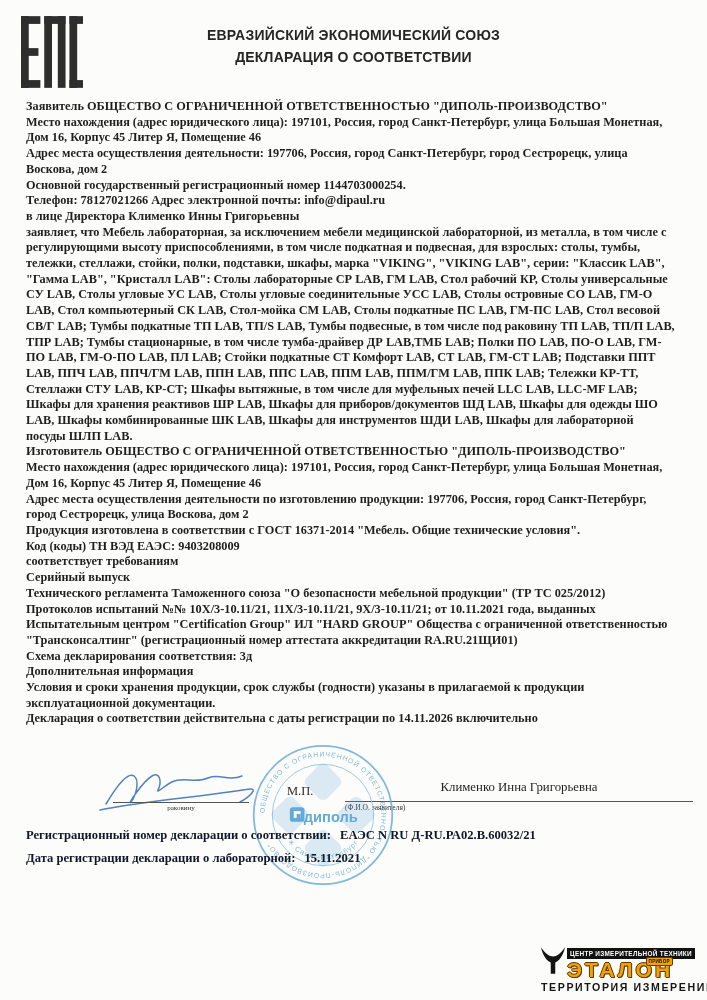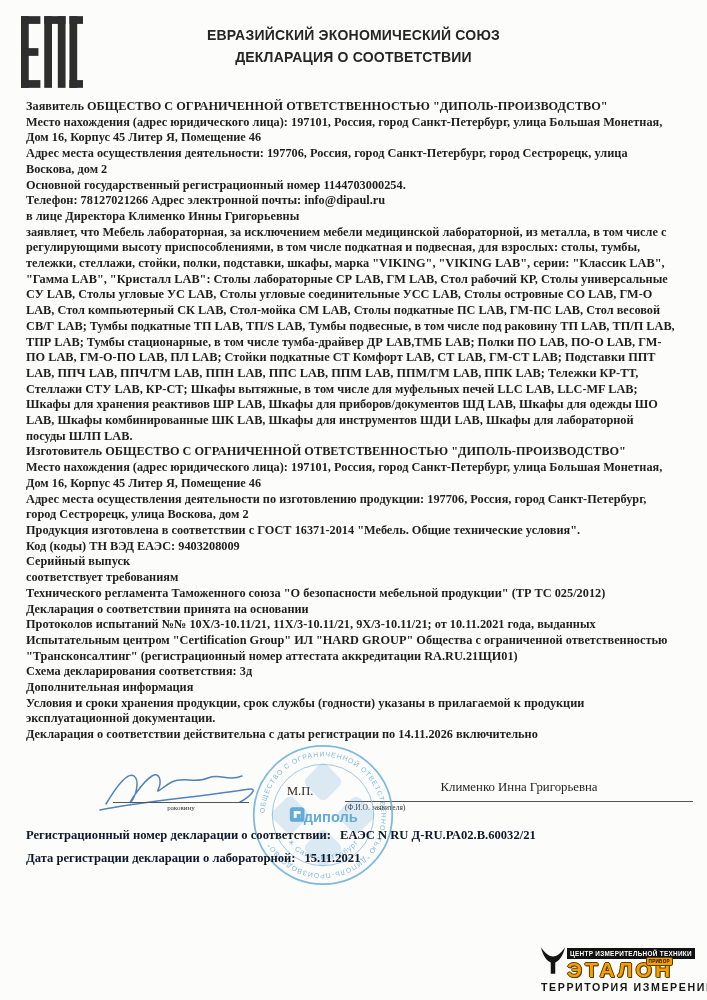--- a/index.html
+++ b/index.html
@@ -105,24 +105,23 @@
       <p>Адрес места осуществления деятельности: 197706, Россия, город Санкт-Петербург, город Сестрорецк, улица Воскова, дом 2</p>
       <p>Основной государственный регистрационный номер 1144703000254.</p>
       <p>Телефон: 78127021266 Адрес электронной почты: info@dipaul.ru</p>
       <p>в лице Директора Клименко Инны Григорьевны</p>
       <p><b>заявляет, что</b> Мебель лабораторная, за исключением мебели медицинской лабораторной, из металла, в том числе с регулирующими высоту приспособлениями, в том числе подкатная и подвесная, для взрослых: столы, тумбы, тележки, стеллажи, стойки, полки, подставки, шкафы, марка "VIKING", "VIKING LAB", серии: "Классик LAB", "Гамма LAB", "Кристалл LAB": Столы лабораторные СР LAB, ГМ LAB, Стол рабочий КР, Столы универсальные СУ LAB, Столы угловые УС LAB, Столы угловые соединительные УСС LAB, Столы островные СО LAB, ГМ-О LAB, Стол компьютерный СК LAB, Стол-мойка СМ LAB, Столы подкатные ПС LAB, ГМ-ПС LAB, Стол весовой СВ/Г LAB; Тумбы подкатные ТП LAB, ТП/S LAB, Тумбы подвесные, в том числе под раковину ТП LAB, ТП/П LAB, ТПР LAB; Тумбы стационарные, в том числе тумба-драйвер ДР LAB,ТМБ LAB; Полки ПО LAB, ПО-О LAB, ГМ-ПО LAB, ГМ-О-ПО LAB, ПЛ LAB; Стойки подкатные СТ Комфорт LAB, СТ LAB, ГМ-СТ LAB; Подставки ППТ LAB, ППЧ LAB, ППЧ/ГМ LAB, ППН LAB, ППС LAB, ППМ LAB, ППМ/ГМ LAB, ППК LAB; Тележки КР-ТТ, Стеллажи СТУ LAB, КР-СТ; Шкафы вытяжные, в том числе для муфельных печей LLC LAB, LLC-MF LAB; Шкафы для хранения реактивов ШР LAB, Шкафы для приборов/документов ШД LAB, Шкафы для одежды ШО LAB, Шкафы комбинированные ШК LAB, Шкафы для инструментов ШДИ LAB, Шкафы для лабораторной посуды ШЛП LAB.</p>
       <p><b>Изготовитель</b> ОБЩЕСТВО С ОГРАНИЧЕННОЙ ОТВЕТСТВЕННОСТЬЮ "ДИПОЛЬ-ПРОИЗВОДСТВО"</p>
       <p>Место нахождения (адрес юридического лица): 197101, Россия, город Санкт-Петербург, улица Большая Монетная, Дом 16, Корпус 45 Литер Я, Помещение 46</p>
       <p>Адрес места осуществления деятельности по изготовлению продукции: 197706, Россия, город Санкт-Петербург, город Сестрорецк, улица Воскова, дом 2</p>
       <p>Продукция изготовлена в соответствии с ГОСТ 16371-2014 "Мебель. Общие технические условия".</p>
       <p>Код (коды) ТН ВЭД ЕАЭС: 9403208009</p>
+      <p><b>соответствует требованиям</b></p>
       <p>Серийный выпуск</p>
-      <p><b>соответствует требованиям</b></p>
       <p>Технического регламента Таможенного союза "О безопасности мебельной продукции" (ТР ТС 025/2012)</p>
-      <p><b>Декларация о соответствии принята на основании</b></p>
       <p>Протоколов испытаний №№ 10Х/3-10.11/21, 11Х/3-10.11/21, 9Х/3-10.11/21; от 10.11.2021 года, выданных Испытательным центром "Certification Group" ИЛ "HARD GROUP" Общества с ограниченной ответственностью "Трансконсалтинг" (регистрационный номер аттестата аккредитации RA.RU.21ЩИ01)</p>
       <p>Схема декларирования соответствия: 3д</p>
       <p><b>Дополнительная информация</b></p>
       <p>Условия и сроки хранения продукции, срок службы (годности) указаны в прилагаемой к продукции эксплуатационной документации.</p>
       <p class="validity">Декларация о соответствии действительна с даты регистрации по 14.11.2026 включительно</p>
   </div>
 
   <div class="sig-block">
     <svg class="sig-image" width="170" height="52" viewBox="0 0 170 52">
       <g fill="none" stroke="#3f76b8" stroke-width="1.5" stroke-linecap="round" opacity="0.9">

